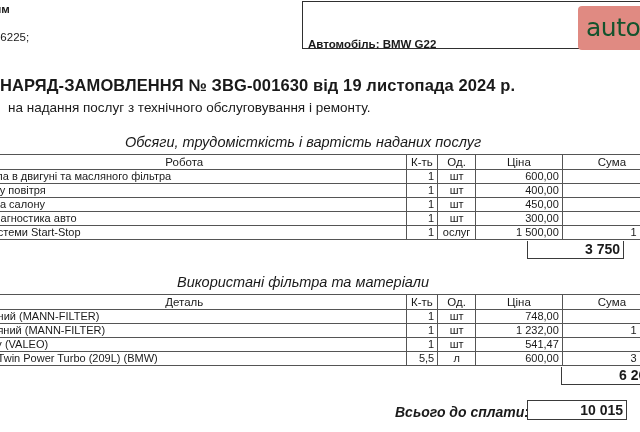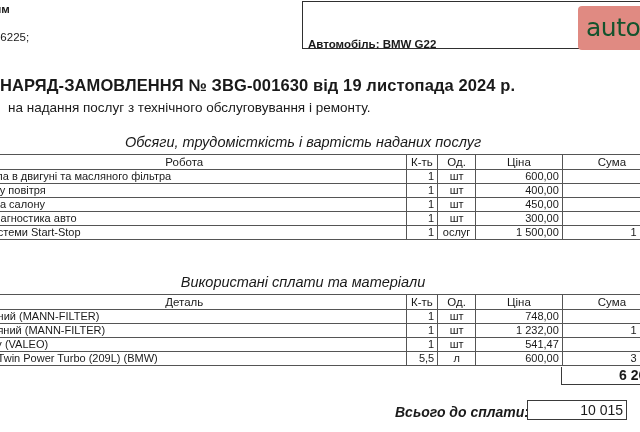--- a/index.html
+++ b/index.html
@@ -181,21 +181,21 @@
   .grand-value {
     position: absolute;
     left: 527px;
     top: 400px;
     width: 100px;
     height: 20px;
     border: 1px solid #3a3a3a;
     box-sizing: border-box;
     text-align: right;
     font-size: 14px;
-    font-weight: normal;
+    font-weight: bold;
     line-height: 19px;
     padding-right: 3px;
     background: #fff;
   }
 </style>
 </head>
 <body>
 
 <div class="page">
 
@@ -262,22 +262,23 @@
       <tr>
         <td class="c-name">вка системи Start-Stop</td>
         <td class="c-qty">1</td>
         <td class="c-unit">ослуг</td>
         <td class="c-price">1 500,00</td>
         <td class="c-sum">1 500</td>
       </tr>
     </tbody>
   </table>
 
-
-  <div class="section-caption caption-parts">Використані сплати та матеріали</div>
+  <div class="subtotal subtotal-services">3 750</div>
+
+  <div class="section-caption caption-parts">Використані фільтра та матеріали</div>
 
   <table class="tbl tbl-parts">
     <thead>
       <tr>
         <th class="c-name">Деталь</th>
         <th class="c-qty">К-ть</th>
         <th class="c-unit">Од.</th>
         <th class="c-price">Ціна</th>
         <th class="c-sum">Сума</th>
       </tr>

